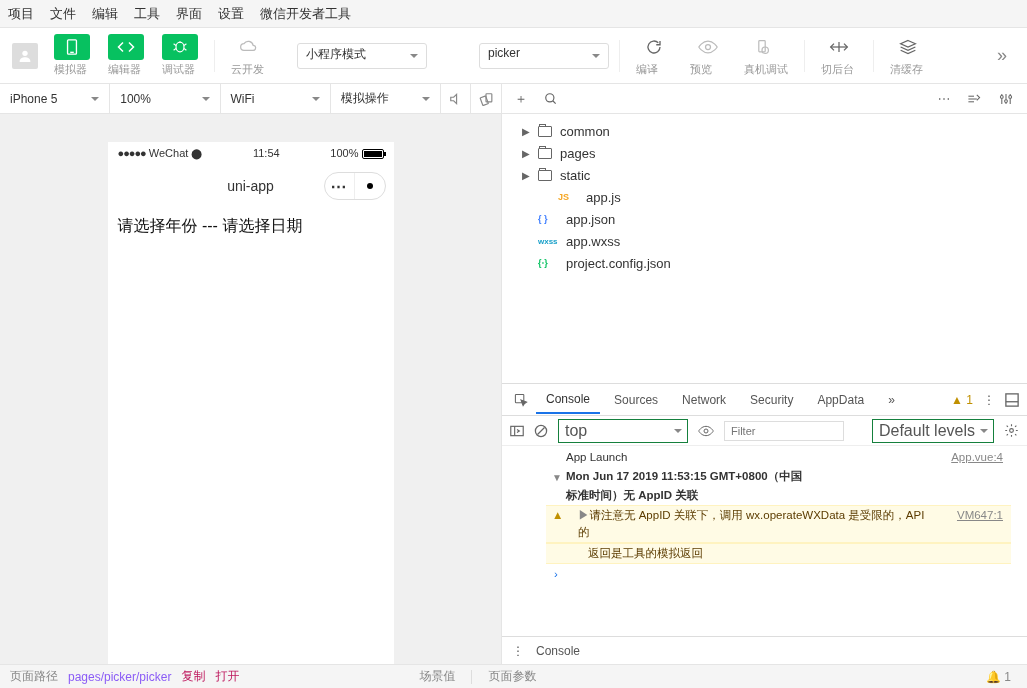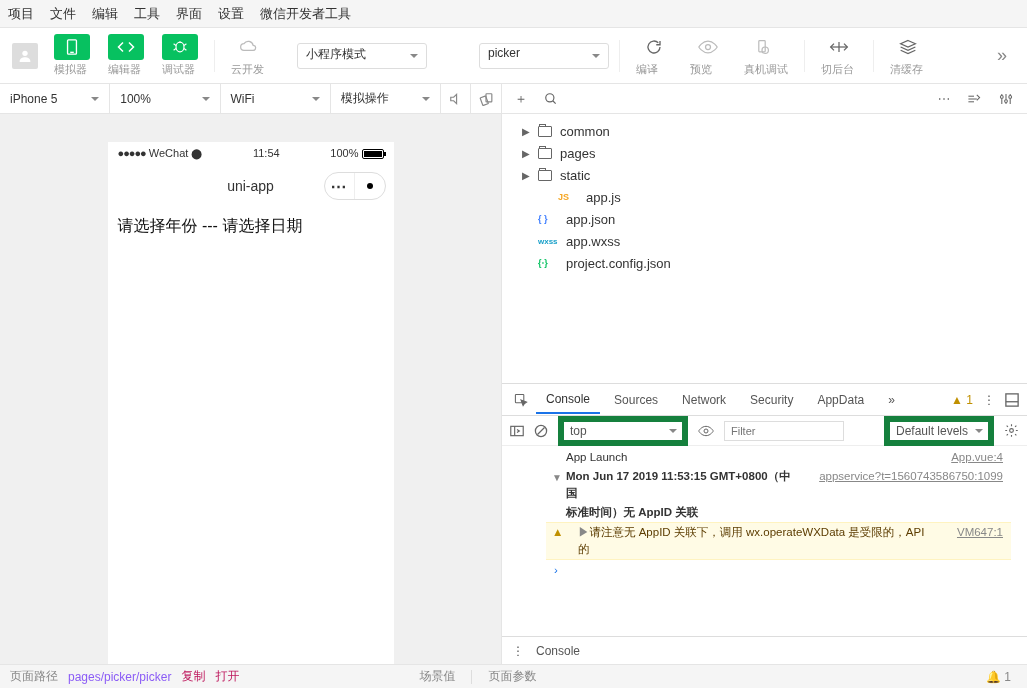--- a/index.html
+++ b/index.html
@@ -55,21 +55,21 @@
 .js-b { color:#f5a623;margin-left:20px;} .json-b { color:#3b7cff;} .wxss-b { color:#19a0c9; font-size:8px;} .cfg-b { color:#07c160;}
 
 .devtools { display:flex; flex-direction:column; height: 280px; }
 .dt-tabs { height: 32px; border-bottom: 1px solid #ddd; display:flex; align-items:center; padding:0 8px; gap:4px; font-size:12px; color:#555;}
 .dt-tab { padding: 6px 10px; cursor:pointer; white-space:nowrap;}
 .dt-tab.active { border-bottom: 2px solid #1a73e8; color:#333; margin-bottom:-1px;}
 .dt-more { margin-left:auto; display:flex; align-items:center; gap:10px;}
 .warn-badge { color:#c09000; }
 .dt-filter { height: 30px; border-bottom:1px solid #eee; display:flex; align-items:center; padding:0 8px; gap:10px; font-size:12px; color:#555;}
 .dt-filter input { border:1px solid #ddd; height:20px; padding:0 6px; width:120px; font-size:11px;}
-.dt-filter .ctx { border:6px solid #15803d; padding:2px 18px 2px 6px; position:relative; font-size:12px; min-width:130px;}
+.dt-filter .ctx { border:1px solid #15803d; padding:2px 18px 2px 6px; position:relative; font-size:16px; min-width:130px;}
 .dt-filter .ctx:after { content:""; position:absolute; right:5px; top:50%; border:4px solid transparent; border-top-color:#888; transform:translateY(-25%);}
 .console-body { flex:1; overflow:auto; font-family: Menlo, Consolas, monospace; font-size: 11.5px; line-height: 17px; padding:2px 16px;margin-left:28px;}
 .c-row { display:flex; padding: 1px 8px 1px 20px; position:relative;}
 .c-row .src { margin-left:auto; color:#888; text-decoration:underline; text-align:right; padding-left:20px; white-space:nowrap;}
 .c-row .arrh { position:absolute; left:6px; top:2px; color:#888; font-size:10px;}
 .c-msg { color:#333; word-break:break-all;}
 .c-link { color:#888; text-decoration:underline;}
 .c-row.warn { background:#fffbe5; color:#5c3c00; border-top:1px solid #fff3c0; border-bottom:1px solid #fff3c0;}
 .c-row.warn .wic { position:absolute; left:6px; color:#c09000;}
 .c-row.warn .msg-multi { padding-left: 12px;}
@@ -378,29 +378,31 @@
           </span>
       </div>
       <div class="console-body">
         <div class="c-row">
             <span class="c-msg">App Launch</span>
             <span class="src">App.vue:4</span>
           </div>
         <div class="c-row">
             <span class="arrh">▼</span>
             <span class="c-msg"><b>Mon Jun 17 2019 11:53:15 GMT+0800（中国</b></span>
-            <span class="src c-link">appservice?t=1560743586750:1099</span>
           </div>
         <div class="c-row">
             <span class="c-msg"><b>标准时间）无 AppID 关联</b></span>
           </div>
         <div class="c-row warn">
             <span class="wic">▲</span>
             <span class="msg-multi"><span style="color:#888">▶</span><span>请注意无 AppID 关联下，调用 wx.operateWXData 是受限的，API 的</span></span>
             <span class="src">VM647:1</span>
+          </div>
+        <div class="c-row warn">
+            <span class="msg-multi" style="padding-left:22px">返回是工具的模拟返回</span>
           </div>
         <div class="prompt">›</div>
       </div>
       <div class="dt-foot">
         <span>⋮</span>
         <span>Console</span>
       </div>
     </div>
   </div>
 </div>

